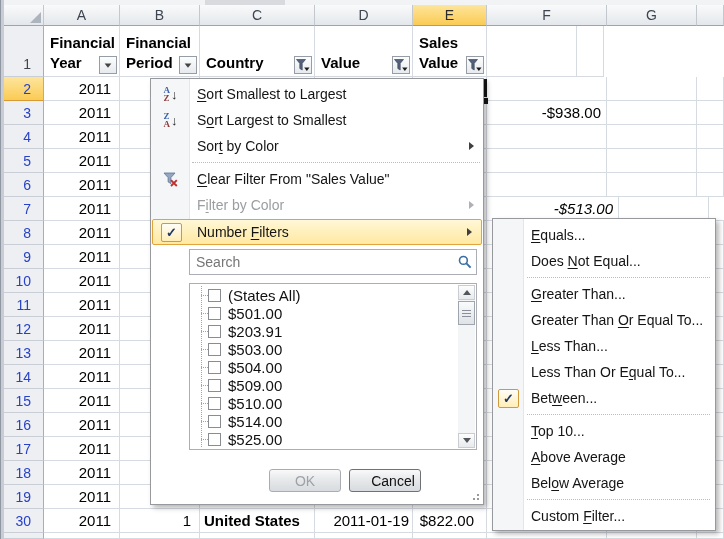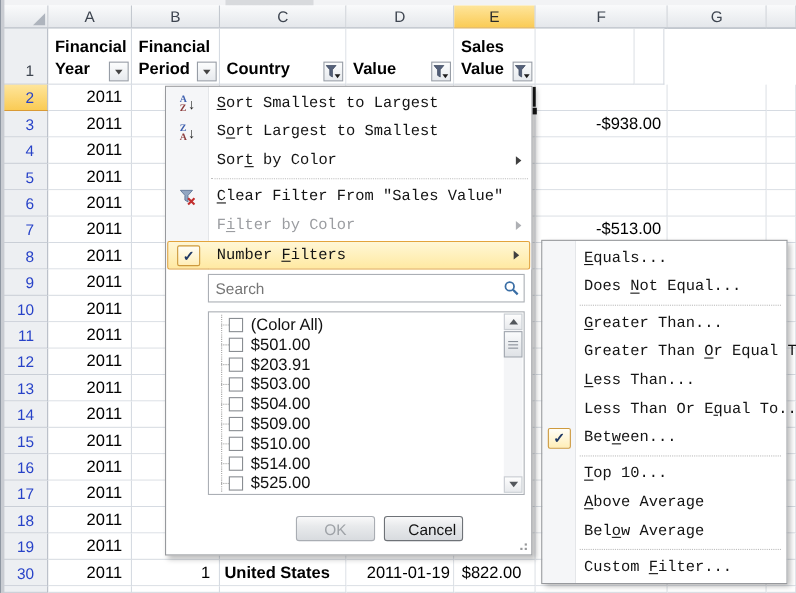--- a/index.html
+++ b/index.html
@@ -46,21 +46,21 @@
   
   #fmenu{position:absolute;left:150px;top:78px;width:334px;height:427px;box-sizing:border-box;
          background:#fff;border:1px solid #97999D;box-shadow:3px 3px 5px rgba(0,0,0,.28);z-index:3;}
   #menu-items{padding-top:2px;
          background:linear-gradient(to right,#F5F6F8 0,#F5F6F8 38px,#E4E6E9 38px,#E4E6E9 39px,#fff 39px);}
   .mi{height:26px;display:flex;align-items:center;position:relative;cursor:default;}
   .mi.hl{height:24px;margin:1px;background:linear-gradient(#FFF7D6,#FFE9A2);
          border:1px solid #E2A33C;border-radius:2px;}
   .islot{width:39px;flex:none;align-self:stretch;display:flex;align-items:center;justify-content:center;}
   .mi.hl .islot{width:37px;}
-  .lbl{font-size:14px;color:#141414;padding-left:7px;white-space:nowrap;font-family:Liberation Mono, monospace;}
+  .lbl{font-size:14px;color:#141414;padding-left:7px;white-space:nowrap;}
   .mi.dis .lbl{color:#9B9DA1;}
   .marrow{width:0;height:0;border-left:5px solid #3f3f3f;border-top:4px solid transparent;
           border-bottom:4px solid transparent;margin-left:auto;margin-right:9px;}
   .mi.dis .marrow{border-left-color:#AEB0B4;}
   .msep{border-top:1px dotted #BDBDBD;margin:3px 3px 3px 41px;}
   .ssep{border-top:1px dotted #BDBDBD;margin:3px 5px 3px 34px;}
   .ckbox{width:21px;height:19px;box-sizing:border-box;border:1px solid #CE9A3E;border-radius:2px;
          background:linear-gradient(#FFFEF8,#FFEEB7);display:flex;align-items:center;justify-content:center;}
   .ck{color:#1F3864;font-weight:bold;font-size:13px;line-height:1;}
   .sorticon{display:flex;align-items:center;}
@@ -248,21 +248,21 @@
         <div class="cell al-l col-G" style="width: 90px; height: 24px;"></div>
         <div class="cell al-l col-x" style="width: 27px; height: 24px;"></div>
       </div>
       <div class="grow" style="height: 24px;">
         <div class="gut blue" style="height: 24px;">7</div>
         <div class="cell al-r col-A" style="width: 76px; height: 24px;">2011</div>
         <div class="cell al-r col-B" style="width: 80px; height: 24px;"></div>
         <div class="cell al-l col-C" style="width: 115px; height: 24px;"></div>
         <div class="cell al-r col-D" style="width: 98px; height: 24px;"></div>
         <div class="cell al-r col-E" style="width: 74px; height: 24px;"></div>
-        <div class="cell al-r col-F" style="width: 120px; height: 24px;">-$513.00</div>
+        <div class="cell al-r col-F" style="width: 132px; height: 24px; font-style: italic;">-$513.00</div>
         <div class="cell al-l col-G" style="width: 90px; height: 24px;"></div>
         <div class="cell al-l col-x" style="width: 27px; height: 24px;"></div>
       </div>
       <div class="grow" style="height: 24px;">
         <div class="gut blue" style="height: 24px;">8</div>
         <div class="cell al-r col-A" style="width: 76px; height: 24px;">2011</div>
         <div class="cell al-r col-B" style="width: 80px; height: 24px;"></div>
         <div class="cell al-l col-C" style="width: 115px; height: 24px;"></div>
         <div class="cell al-r col-D" style="width: 98px; height: 24px;"></div>
         <div class="cell al-r col-E" style="width: 74px; height: 24px;"></div>
@@ -482,21 +482,21 @@
         <svg width="14" height="14" viewBox="0 0 14 14">
           <circle cx="5.4" cy="5.4" r="3.9" fill="none" stroke="#3A6EA5" stroke-width="1.6"></circle>
           <line x1="8.4" y1="8.4" x2="12.6" y2="12.6" stroke="#3A6EA5" stroke-width="2"></line>
         </svg>
       </span>
     </div>
     <div id="listbox">
       <div id="flist">
           <div class="fli">
             <div class="cb"></div>
-            <span class="fll">(Color All)</span>
+            <span class="fll">(States All)</span>
           </div>
           <div class="fli">
             <div class="cb"></div>
             <span class="fll">$501.00</span>
           </div>
           <div class="fli">
             <div class="cb"></div>
             <span class="fll">$203.91</span>
           </div>
           <div class="fli">

